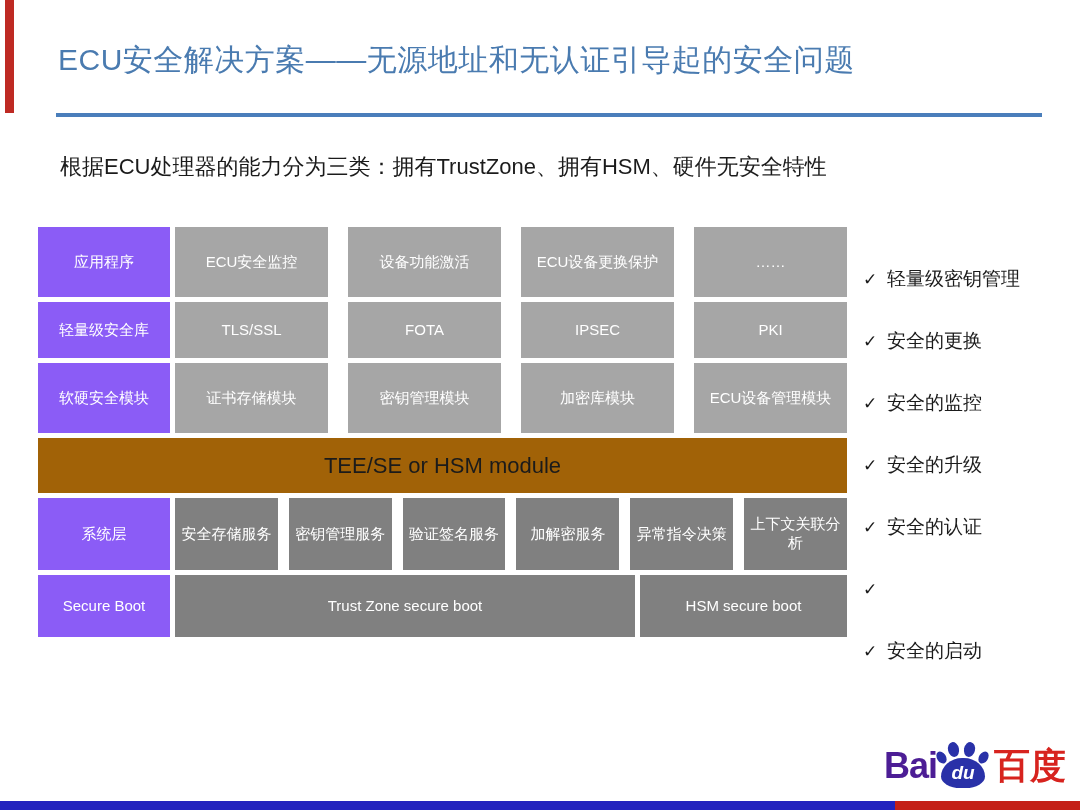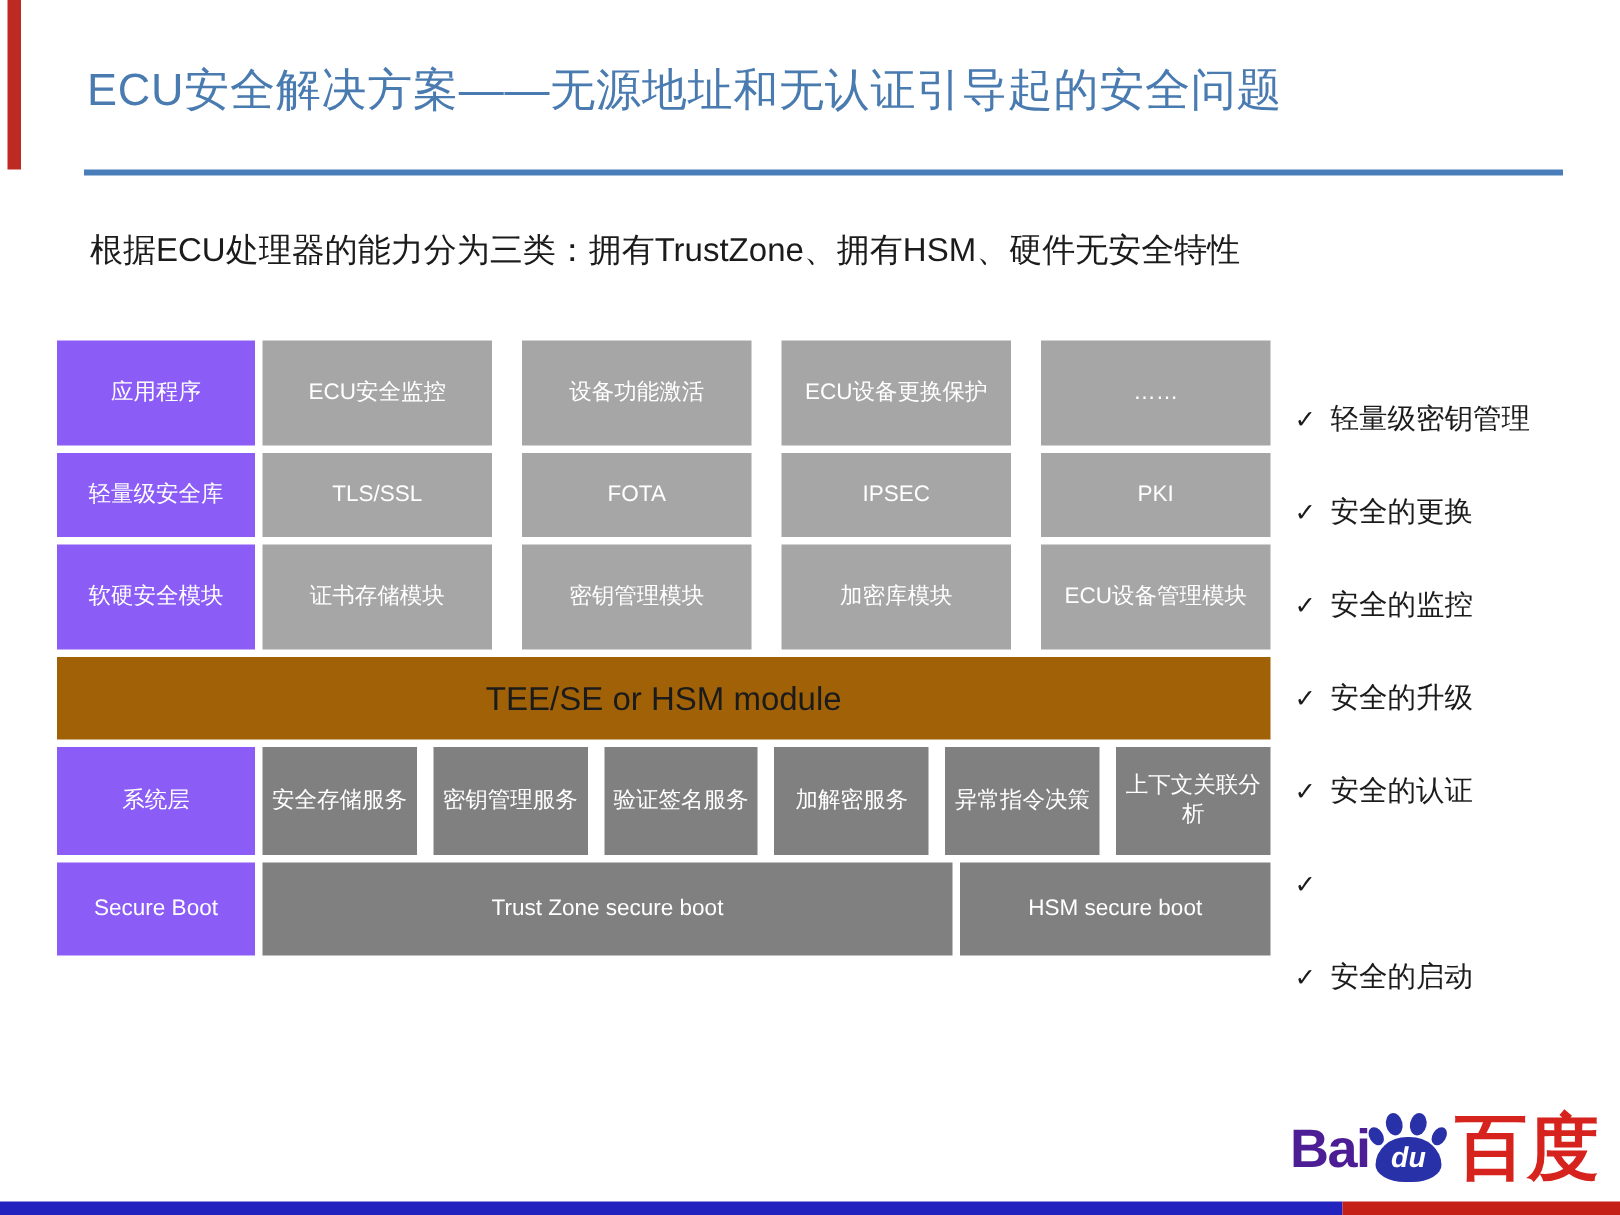--- a/index.html
+++ b/index.html
@@ -207,21 +207,21 @@
   }
   .logo-paw .pad span {
     color: #ffffff;
     font-size: 19px;
     font-weight: bold;
     font-style: italic;
     line-height: 1;
     padding-bottom: 2px;
   }
   .logo-cn {
-    font-size: 48px;
+    font-size: 36px;
     font-weight: bold;
     color: #D7231E;
     line-height: 1;
     margin-left: 2px;
   }
 </style>
 </head>
 <body>
 
 <div class="left-accent"></div>

